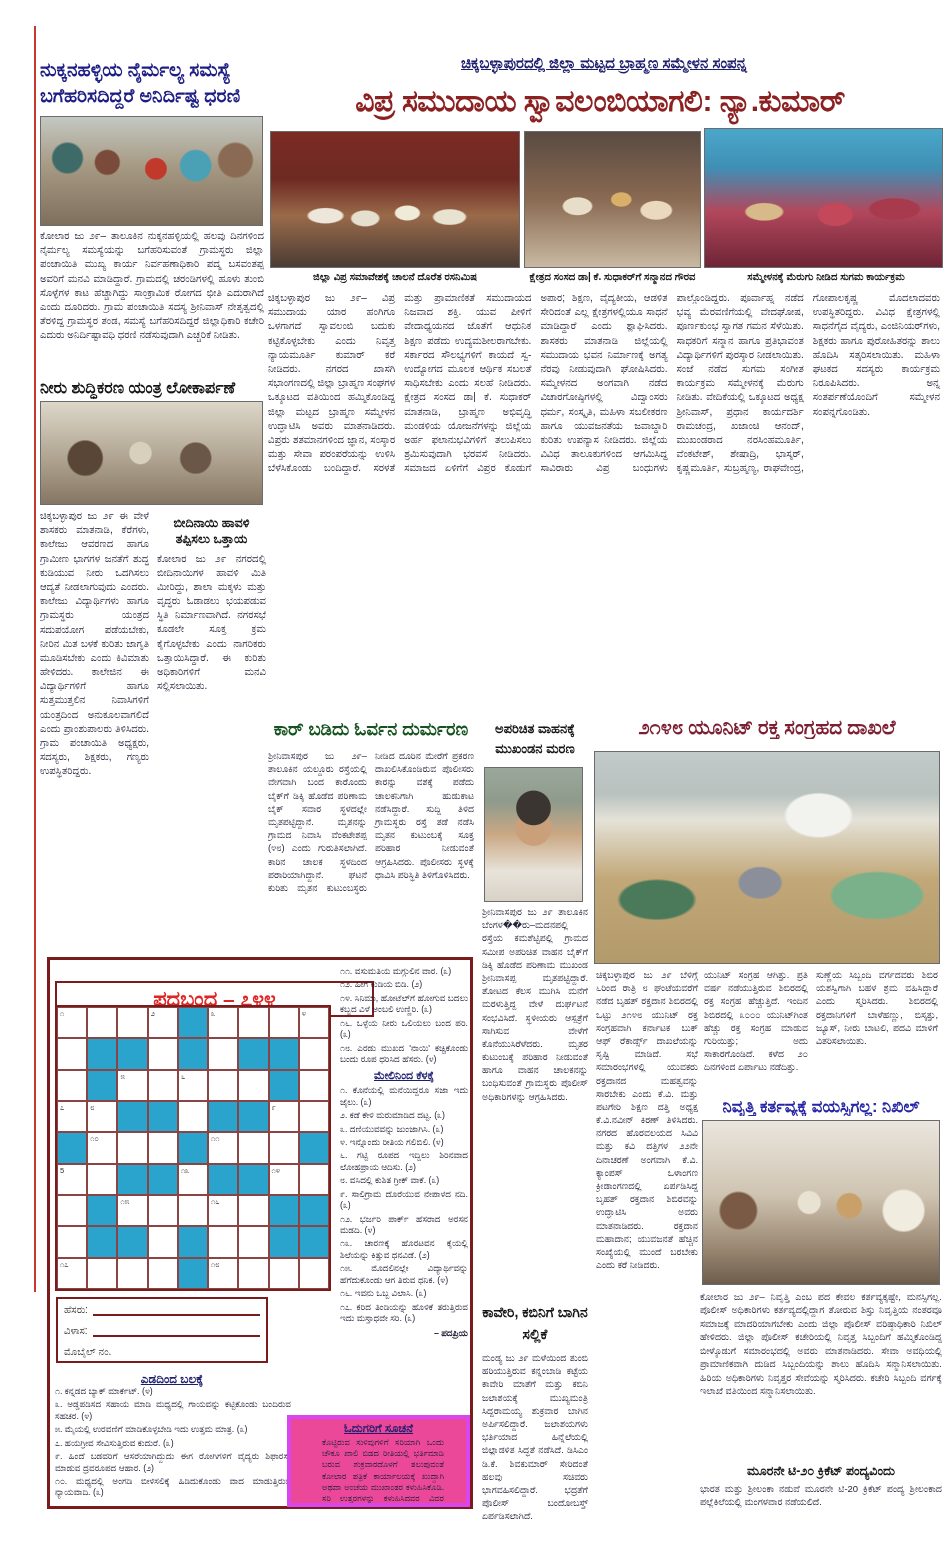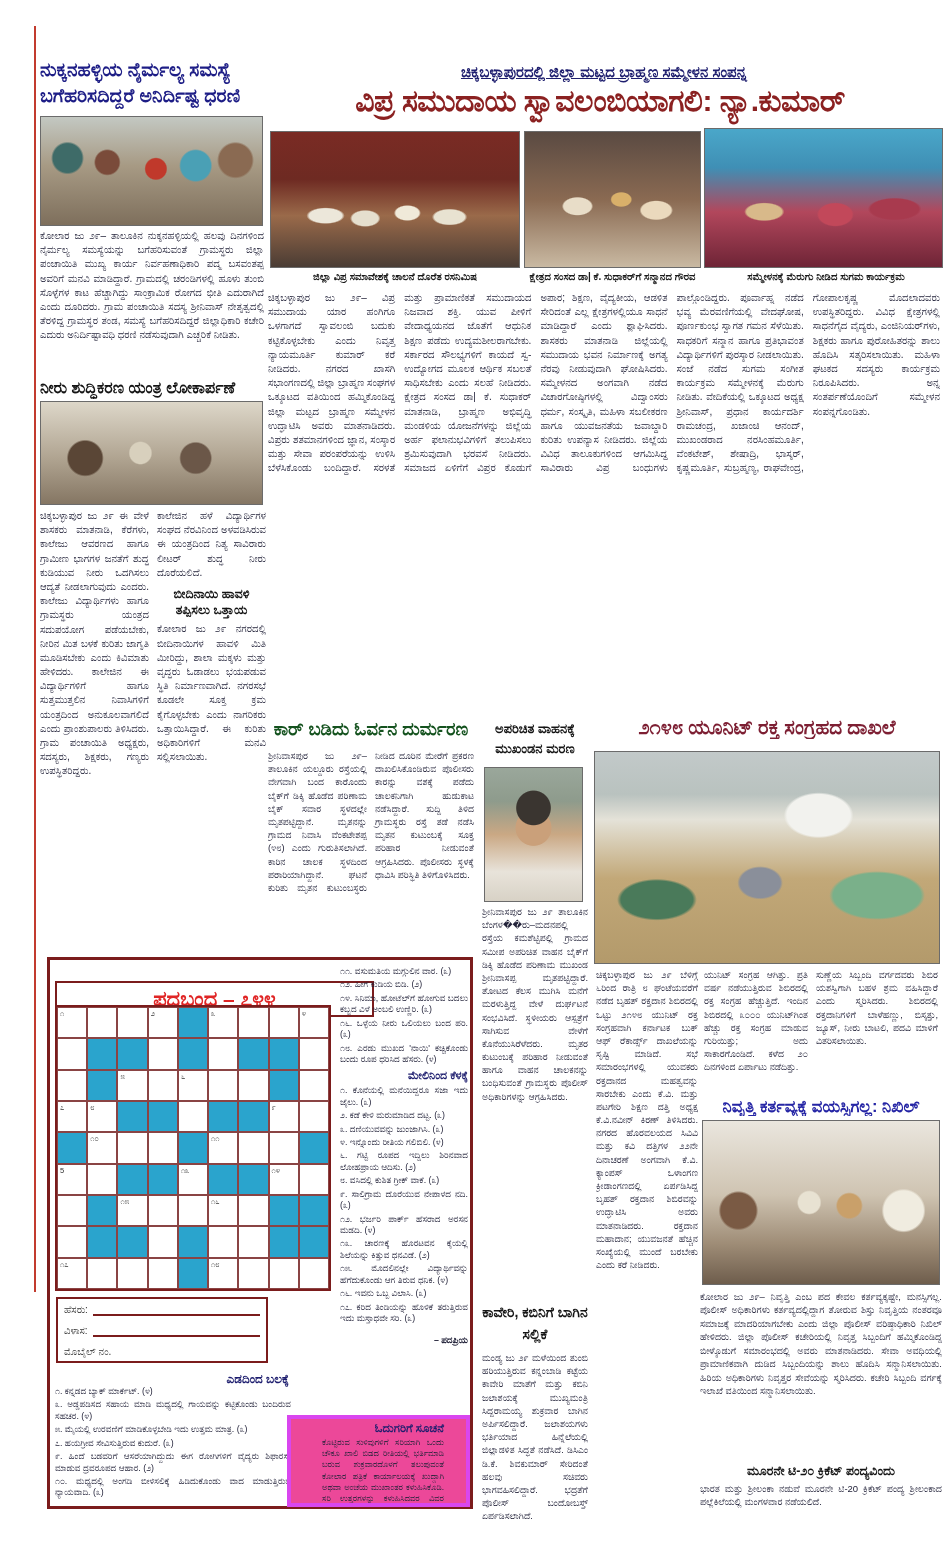--- a/index.html
+++ b/index.html
@@ -69,21 +69,21 @@
   
   #cwbox{border:3px solid #7b1c1c;box-sizing:border-box;background:#fff;}
   #cwtitle{border:2px solid #7b1c1c;text-align:center;font-weight:bold;font-size:21px;color:#e02525;
            line-height:32px;box-sizing:border-box;background:#fff;}
   #cwgrid{display:grid;grid-template-columns:repeat(9,1fr);grid-template-rows:repeat(9,1fr);
           border:2px solid #7b1c1c;box-sizing:border-box;}
   .xcell{border:1px solid #8a4444;box-sizing:border-box;position:relative;background:#fff;}
   .xcell.blue{background:#2aa4cd;}
   .xnum{position:absolute;top:1px;left:2px;font-size:7.5px;color:#333;}
   .clue{margin:0 0 2px 0;text-align:justify;line-height:1.3;}
-  .cluehead{text-align:right;font-weight:bold;color:#1d1d6e;margin:4px 0 3px 0;}
+  .cluehead{text-align:center;font-weight:bold;color:#1d1d6e;text-decoration:underline;margin:4px 0 3px 0;}
   .formrow{display:flex;align-items:flex-end;margin-bottom:9px;font-size:10px;color:#333;}
   .formrule{flex:1;border-bottom:2px solid #7b1c1c;height:9px;margin-left:5px;}
   #noticebox{border:4px solid #d946ef;box-sizing:border-box;padding:2px 22px;overflow:hidden;background:#ec4899;}
   .redrule{background:#c23b2e;}
   .subheadc{text-align:center;font-weight:bold;color:#141414;}
 </style>
 </head>
 <body>
 
 <div id="page">
@@ -93,27 +93,26 @@
 
   <div class="abs h-navy" style="left:40px;top:57px;width:226px;height:57px;font-size:19px;line-height:1.35;">ನುಕ್ಕನಹಳ್ಳಿಯ ನೈರ್ಮಲ್ಯ ಸಮಸ್ಯೆ ಬಗೆಹರಿಸದಿದ್ದರೆ ಅನಿರ್ದಿಷ್ಟ ಧರಣಿ</div>
   <div class="abs photo ph1" style="left:40px;top:116px;width:223px;height:110px;"></div>
   <div class="abs bt" style="left:40px;top:229px;width:224px;height:148px;">ಕೋಲಾರ ಜು ೨೯– ತಾಲೂಕಿನ ನುಕ್ಕನಹಳ್ಳಿಯಲ್ಲಿ ಹಲವು ದಿನಗಳಿಂದ ನೈರ್ಮಲ್ಯ ಸಮಸ್ಯೆಯನ್ನು ಬಗೆಹರಿಸುವಂತೆ ಗ್ರಾಮಸ್ಥರು ಜಿಲ್ಲಾ ಪಂಚಾಯಿತಿ ಮುಖ್ಯ ಕಾರ್ಯ ನಿರ್ವಹಣಾಧಿಕಾರಿ ಪದ್ಮ ಬಸವಂತಪ್ಪ ಅವರಿಗೆ ಮನವಿ ಮಾಡಿದ್ದಾರೆ. ಗ್ರಾಮದಲ್ಲಿ ಚರಂಡಿಗಳಲ್ಲಿ ಹೂಳು ತುಂಬಿ ಸೊಳ್ಳೆಗಳ ಕಾಟ ಹೆಚ್ಚಾಗಿದ್ದು ಸಾಂಕ್ರಾಮಿಕ ರೋಗದ ಭೀತಿ ಎದುರಾಗಿದೆ ಎಂದು ದೂರಿದರು. ಗ್ರಾಮ ಪಂಚಾಯಿತಿ ಸದಸ್ಯ ಶ್ರೀನಿವಾಸ್ ನೇತೃತ್ವದಲ್ಲಿ ತೆರಳಿದ್ದ ಗ್ರಾಮಸ್ಥರ ತಂಡ, ಸಮಸ್ಯೆ ಬಗೆಹರಿಸದಿದ್ದರೆ ಜಿಲ್ಲಾಧಿಕಾರಿ ಕಚೇರಿ ಎದುರು ಅನಿರ್ದಿಷ್ಟಾವಧಿ ಧರಣಿ ನಡೆಸುವುದಾಗಿ ಎಚ್ಚರಿಕೆ ನೀಡಿತು.</div>
 
   <div class="abs h-black" style="left:40px;top:379px;width:226px;height:20px;font-size:16px;white-space:nowrap;overflow:hidden;">ನೀರು ಶುದ್ಧಿಕರಣ ಯಂತ್ರ ಲೋಕಾರ್ಪಣೆ</div>
   <div class="abs photo ph2" style="left:40px;top:401px;width:223px;height:104px;"></div>
   <div class="abs" style="left:40px;top:509px;width:226px;height:448px;display:flex;gap:8px;">
     <div class="bt" style="width:109px;height:448px;">ಚಿಕ್ಕಬಳ್ಳಾಪುರ ಜು ೨೯ ಈ ವೇಳೆ ಶಾಸಕರು ಮಾತನಾಡಿ, ಕೆರೆಗಳು, ಕಾಲೇಜು ಆವರಣದ ಹಾಗೂ ಗ್ರಾಮೀಣ ಭಾಗಗಳ ಜನತೆಗೆ ಶುದ್ಧ ಕುಡಿಯುವ ನೀರು ಒದಗಿಸಲು ಆದ್ಯತೆ ನೀಡಲಾಗುವುದು ಎಂದರು. ಕಾಲೇಜು ವಿದ್ಯಾರ್ಥಿಗಳು ಹಾಗೂ ಗ್ರಾಮಸ್ಥರು ಯಂತ್ರದ ಸದುಪಯೋಗ ಪಡೆಯಬೇಕು, ನೀರಿನ ಮಿತ ಬಳಕೆ ಕುರಿತು ಜಾಗೃತಿ ಮೂಡಿಸಬೇಕು ಎಂದು ಕಿವಿಮಾತು ಹೇಳಿದರು. ಕಾಲೇಜಿನ ಈ ವಿದ್ಯಾರ್ಥಿಗಳಿಗೆ ಹಾಗೂ ಸುತ್ತಮುತ್ತಲಿನ ನಿವಾಸಿಗಳಿಗೆ ಯಂತ್ರದಿಂದ ಅನುಕೂಲವಾಗಲಿದೆ ಎಂದು ಪ್ರಾಂಶುಪಾಲರು ತಿಳಿಸಿದರು. ಗ್ರಾಮ ಪಂಚಾಯಿತಿ ಅಧ್ಯಕ್ಷರು, ಸದಸ್ಯರು, ಶಿಕ್ಷಕರು, ಗಣ್ಯರು ಉಪಸ್ಥಿತರಿದ್ದರು.</div>
     <div style="width:109px;height:448px;overflow:hidden;">
-      <p class="bt" style="margin:0;">ಕಾಲೇಜಿನ ಹಳೆ ವಿದ್ಯಾರ್ಥಿಗಳ ಸಂಘದ ನೆರವಿನಿಂದ ಅಳವಡಿಸಿರುವ ಈ ಯಂತ್ರದಿಂದ ನಿತ್ಯ ಸಾವಿರಾರು ಲೀಟರ್ ಶುದ್ಧ ನೀರು ದೊರೆಯಲಿದೆ.</p>
       <div class="subheadc" style="font-size:12.5px;margin:6px 0 4px 0;line-height:1.3;">ಬೀದಿನಾಯಿ ಹಾವಳಿ ತಪ್ಪಿಸಲು ಒತ್ತಾಯ</div>
       <p class="bt" style="margin:0;">ಕೋಲಾರ ಜು ೨೯ ನಗರದಲ್ಲಿ ಬೀದಿನಾಯಿಗಳ ಹಾವಳಿ ಮಿತಿ ಮೀರಿದ್ದು, ಶಾಲಾ ಮಕ್ಕಳು ಮತ್ತು ವೃದ್ಧರು ಓಡಾಡಲು ಭಯಪಡುವ ಸ್ಥಿತಿ ನಿರ್ಮಾಣವಾಗಿದೆ. ನಗರಸಭೆ ಕೂಡಲೇ ಸೂಕ್ತ ಕ್ರಮ ಕೈಗೊಳ್ಳಬೇಕು ಎಂದು ನಾಗರಿಕರು ಒತ್ತಾಯಿಸಿದ್ದಾರೆ. ಈ ಕುರಿತು ಅಧಿಕಾರಿಗಳಿಗೆ ಮನವಿ ಸಲ್ಲಿಸಲಾಯಿತು.</p>
     </div>
   </div>
 
-  <div class="abs kicker" style="left:268px;top:63px;width:672px;text-decoration:underline;">ಚಿಕ್ಕಬಳ್ಳಾಪುರದಲ್ಲಿ ಜಿಲ್ಲಾ ಮಟ್ಟದ ಬ್ರಾಹ್ಮಣ ಸಮ್ಮೇಳನ ಸಂಪನ್ನ</div>
+  <div class="abs kicker" style="left:268px;top:54px;width:672px;text-decoration:underline;">ಚಿಕ್ಕಬಳ್ಳಾಪುರದಲ್ಲಿ ಜಿಲ್ಲಾ ಮಟ್ಟದ ಬ್ರಾಹ್ಮಣ ಸಮ್ಮೇಳನ ಸಂಪನ್ನ</div>
   <div class="abs h-red" style="left:256px;top:84px;width:688px;font-size:30px;text-align:center;letter-spacing:-0.5px;">ವಿಪ್ರ ಸಮುದಾಯ ಸ್ವಾವಲಂಬಿಯಾಗಲಿ: ನ್ಯಾ.ಕುಮಾರ್</div>
   <div class="abs photo ph3" style="left:270px;top:131px;width:250px;height:137px;"></div>
   <div class="abs photo ph4" style="left:524px;top:131px;width:177px;height:137px;"></div>
   <div class="abs photo ph5" style="left:704px;top:128px;width:239px;height:140px;"></div>
   <div class="abs cap" style="left:270px;top:271px;width:250px;">ಜಿಲ್ಲಾ ವಿಪ್ರ ಸಮಾವೇಶಕ್ಕೆ ಚಾಲನೆ ದೊರೆತ ರಸನಿಮಿಷ</div>
   <div class="abs cap" style="left:500px;top:271px;width:225px;">ಕ್ಷೇತ್ರದ ಸಂಸದ ಡಾ| ಕೆ. ಸುಧಾಕರ್‌ಗೆ ಸನ್ಮಾನದ ಗೌರವ</div>
   <div class="abs cap" style="left:712px;top:271px;width:228px;">ಸಮ್ಮೇಳನಕ್ಕೆ ಮೆರುಗು ನೀಡಿದ ಸುಗಮ ಕಾರ್ಯಕ್ರಮ</div>
   <div class="abs bt" style="left:268px;top:291px;width:672px;height:425px;column-count:5;column-gap:9px;">ಚಿಕ್ಕಬಳ್ಳಾಪುರ ಜು ೨೯– ವಿಪ್ರ ಸಮುದಾಯ ಯಾರ ಹಂಗಿಗೂ ಒಳಗಾಗದೆ ಸ್ವಾವಲಂಬಿ ಬದುಕು ಕಟ್ಟಿಕೊಳ್ಳಬೇಕು ಎಂದು ನಿವೃತ್ತ ನ್ಯಾಯಮೂರ್ತಿ ಕುಮಾರ್ ಕರೆ ನೀಡಿದರು. ನಗರದ ಖಾಸಗಿ ಸಭಾಂಗಣದಲ್ಲಿ ಜಿಲ್ಲಾ ಬ್ರಾಹ್ಮಣ ಸಂಘಗಳ ಒಕ್ಕೂಟದ ವತಿಯಿಂದ ಹಮ್ಮಿಕೊಂಡಿದ್ದ ಜಿಲ್ಲಾ ಮಟ್ಟದ ಬ್ರಾಹ್ಮಣ ಸಮ್ಮೇಳನ ಉದ್ಘಾಟಿಸಿ ಅವರು ಮಾತನಾಡಿದರು. ವಿಪ್ರರು ಶತಮಾನಗಳಿಂದ ಜ್ಞಾನ, ಸಂಸ್ಕಾರ ಮತ್ತು ಸೇವಾ ಪರಂಪರೆಯನ್ನು ಉಳಿಸಿ ಬೆಳೆಸಿಕೊಂಡು ಬಂದಿದ್ದಾರೆ. ಸರಳತೆ ಮತ್ತು ಪ್ರಾಮಾಣಿಕತೆ ಸಮುದಾಯದ ನಿಜವಾದ ಶಕ್ತಿ. ಯುವ ಪೀಳಿಗೆ ವೇದಾಧ್ಯಯನದ ಜೊತೆಗೆ ಆಧುನಿಕ ಶಿಕ್ಷಣ ಪಡೆದು ಉದ್ಯಮಶೀಲರಾಗಬೇಕು. ಸರ್ಕಾರದ ಸೌಲಭ್ಯಗಳಿಗೆ ಕಾಯದೆ ಸ್ವ-ಉದ್ಯೋಗದ ಮೂಲಕ ಆರ್ಥಿಕ ಸಬಲತೆ ಸಾಧಿಸಬೇಕು ಎಂದು ಸಲಹೆ ನೀಡಿದರು. ಕ್ಷೇತ್ರದ ಸಂಸದ ಡಾ| ಕೆ. ಸುಧಾಕರ್ ಮಾತನಾಡಿ, ಬ್ರಾಹ್ಮಣ ಅಭಿವೃದ್ಧಿ ಮಂಡಳಿಯ ಯೋಜನೆಗಳನ್ನು ಜಿಲ್ಲೆಯ ಅರ್ಹ ಫಲಾನುಭವಿಗಳಿಗೆ ತಲುಪಿಸಲು ಶ್ರಮಿಸುವುದಾಗಿ ಭರವಸೆ ನೀಡಿದರು. ಸಮಾಜದ ಏಳಿಗೆಗೆ ವಿಪ್ರರ ಕೊಡುಗೆ ಅಪಾರ; ಶಿಕ್ಷಣ, ವೈದ್ಯಕೀಯ, ಆಡಳಿತ ಸೇರಿದಂತೆ ಎಲ್ಲ ಕ್ಷೇತ್ರಗಳಲ್ಲಿಯೂ ಸಾಧನೆ ಮಾಡಿದ್ದಾರೆ ಎಂದು ಶ್ಲಾಘಿಸಿದರು. ಶಾಸಕರು ಮಾತನಾಡಿ ಜಿಲ್ಲೆಯಲ್ಲಿ ಸಮುದಾಯ ಭವನ ನಿರ್ಮಾಣಕ್ಕೆ ಅಗತ್ಯ ನೆರವು ನೀಡುವುದಾಗಿ ಘೋಷಿಸಿದರು. ಸಮ್ಮೇಳನದ ಅಂಗವಾಗಿ ನಡೆದ ವಿಚಾರಗೋಷ್ಠಿಗಳಲ್ಲಿ ವಿದ್ವಾಂಸರು ಧರ್ಮ, ಸಂಸ್ಕೃತಿ, ಮಹಿಳಾ ಸಬಲೀಕರಣ ಹಾಗೂ ಯುವಜನತೆಯ ಜವಾಬ್ದಾರಿ ಕುರಿತು ಉಪನ್ಯಾಸ ನೀಡಿದರು. ಜಿಲ್ಲೆಯ ವಿವಿಧ ತಾಲೂಕುಗಳಿಂದ ಆಗಮಿಸಿದ್ದ ಸಾವಿರಾರು ವಿಪ್ರ ಬಂಧುಗಳು ಪಾಲ್ಗೊಂಡಿದ್ದರು. ಪೂರ್ವಾಹ್ನ ನಡೆದ ಭವ್ಯ ಮೆರವಣಿಗೆಯಲ್ಲಿ ವೇದಘೋಷ, ಪೂರ್ಣಕುಂಭ ಸ್ವಾಗತ ಗಮನ ಸೆಳೆಯಿತು. ಸಾಧಕರಿಗೆ ಸನ್ಮಾನ ಹಾಗೂ ಪ್ರತಿಭಾವಂತ ವಿದ್ಯಾರ್ಥಿಗಳಿಗೆ ಪುರಸ್ಕಾರ ನೀಡಲಾಯಿತು. ಸಂಜೆ ನಡೆದ ಸುಗಮ ಸಂಗೀತ ಕಾರ್ಯಕ್ರಮ ಸಮ್ಮೇಳನಕ್ಕೆ ಮೆರುಗು ನೀಡಿತು. ವೇದಿಕೆಯಲ್ಲಿ ಒಕ್ಕೂಟದ ಅಧ್ಯಕ್ಷ ಶ್ರೀನಿವಾಸ್, ಪ್ರಧಾನ ಕಾರ್ಯದರ್ಶಿ ರಾಮಚಂದ್ರ, ಖಜಾಂಚಿ ಆನಂದ್, ಮುಖಂಡರಾದ ನರಸಿಂಹಮೂರ್ತಿ, ವೆಂಕಟೇಶ್, ಶೇಷಾದ್ರಿ, ಭಾಸ್ಕರ್, ಕೃಷ್ಣಮೂರ್ತಿ, ಸುಬ್ರಹ್ಮಣ್ಯ, ರಾಘವೇಂದ್ರ, ಗೋಪಾಲಕೃಷ್ಣ ಮೊದಲಾದವರು ಉಪಸ್ಥಿತರಿದ್ದರು. ವಿವಿಧ ಕ್ಷೇತ್ರಗಳಲ್ಲಿ ಸಾಧನೆಗೈದ ವೈದ್ಯರು, ಎಂಜಿನಿಯರ್‌ಗಳು, ಶಿಕ್ಷಕರು ಹಾಗೂ ಪುರೋಹಿತರನ್ನು ಶಾಲು ಹೊದಿಸಿ ಸತ್ಕರಿಸಲಾಯಿತು. ಮಹಿಳಾ ಘಟಕದ ಸದಸ್ಯರು ಕಾರ್ಯಕ್ರಮ ನಿರೂಪಿಸಿದರು. ಅನ್ನ ಸಂತರ್ಪಣೆಯೊಂದಿಗೆ ಸಮ್ಮೇಳನ ಸಂಪನ್ನಗೊಂಡಿತು.</div>
 
   <div class="abs h-green" style="left:268px;top:719px;width:206px;font-size:18px;text-align:center;white-space:nowrap;overflow:hidden;">ಕಾರ್ ಬಡಿದು ಓರ್ವನ ದುರ್ಮರಣ</div>
@@ -276,21 +275,21 @@
           <p class="clue">೪. ಇನ್ನೊಂದು ರೀತಿಯ ಗಲಿಬಿಲಿ. (೪)</p>
           <p class="clue">೬. ಗಟ್ಟಿ ರೂಪದ ಇದ್ದಿಲು ಶಿರಿನವಾದ ಲೋಹಪ್ರಾಯ ಆದಿಸು. (೨)</p>
           <p class="clue">೮. ವಸಿದಲ್ಲಿ ಕುಶಿತ ಗ್ರೀಕ್ ವಾಕೆ. (೩)</p>
           <p class="clue">೯. ಸಾಲಿಗ್ರಾಮ ದೊರೆಯುವ ನೇಪಾಳದ ನದಿ. (೩)</p>
           <p class="clue">೧೨. ಭರ್ಜರಿ ಪಾರ್ಕ್ ಹೆಸರಾದ ಅರಸನ ಮಡದಿ. (೪)</p>
           <p class="clue">೧೩. ಚಾರಣಕ್ಕೆ ಹೊರಟವನ ಕೈಯಲ್ಲಿ ಶಿಲೆಯನ್ನು ಕಿತ್ತುವ ಧನವಿಡೆ. (೨)</p>
           <p class="clue">೧೫. ಮೊದಲಿನಲ್ಲೇ ವಿದ್ಯಾರ್ಥಿವನ್ನು ಹೆಗೆದುಕೊಂಡು ಆಗ ತಿರುವ ಧನಿಕ. (೪)</p>
           <p class="clue">೧೬. ಇವನು ಒಬ್ಬ ವಿಲಾಸಿ. (೩)</p>
           <p class="clue">೧೭. ಕರಿದ ತಿಂಡಿಯನ್ನು ಹೊಳಿಕೆ ತರುತ್ತಿರುವ ಇದು ಮಸ್ತಾಧವೇ ಸರಿ. (೩)</p>
         </div>
-      <div style="text-align:right;font-weight:bold;margin-top:11px;">– ಪದಪ್ರಿಯ</div>
+      <div style="text-align:right;font-weight:bold;margin-top:4px;">– ಪದಪ್ರಿಯ</div>
     </div>
 
     <div class="abs" style="left:6px;top:337px;width:212px;height:66px;border:2px solid #7b1c1c;box-sizing:border-box;padding:5px 6px 0 6px;">
       <div class="formrow">
           <span>ಹೆಸರು:</span>
           <span class="formrule"></span>
         </div>
       <div class="formrow">
           <span>ವಿಳಾಸ:</span>
           <span class="formrule"></span>

